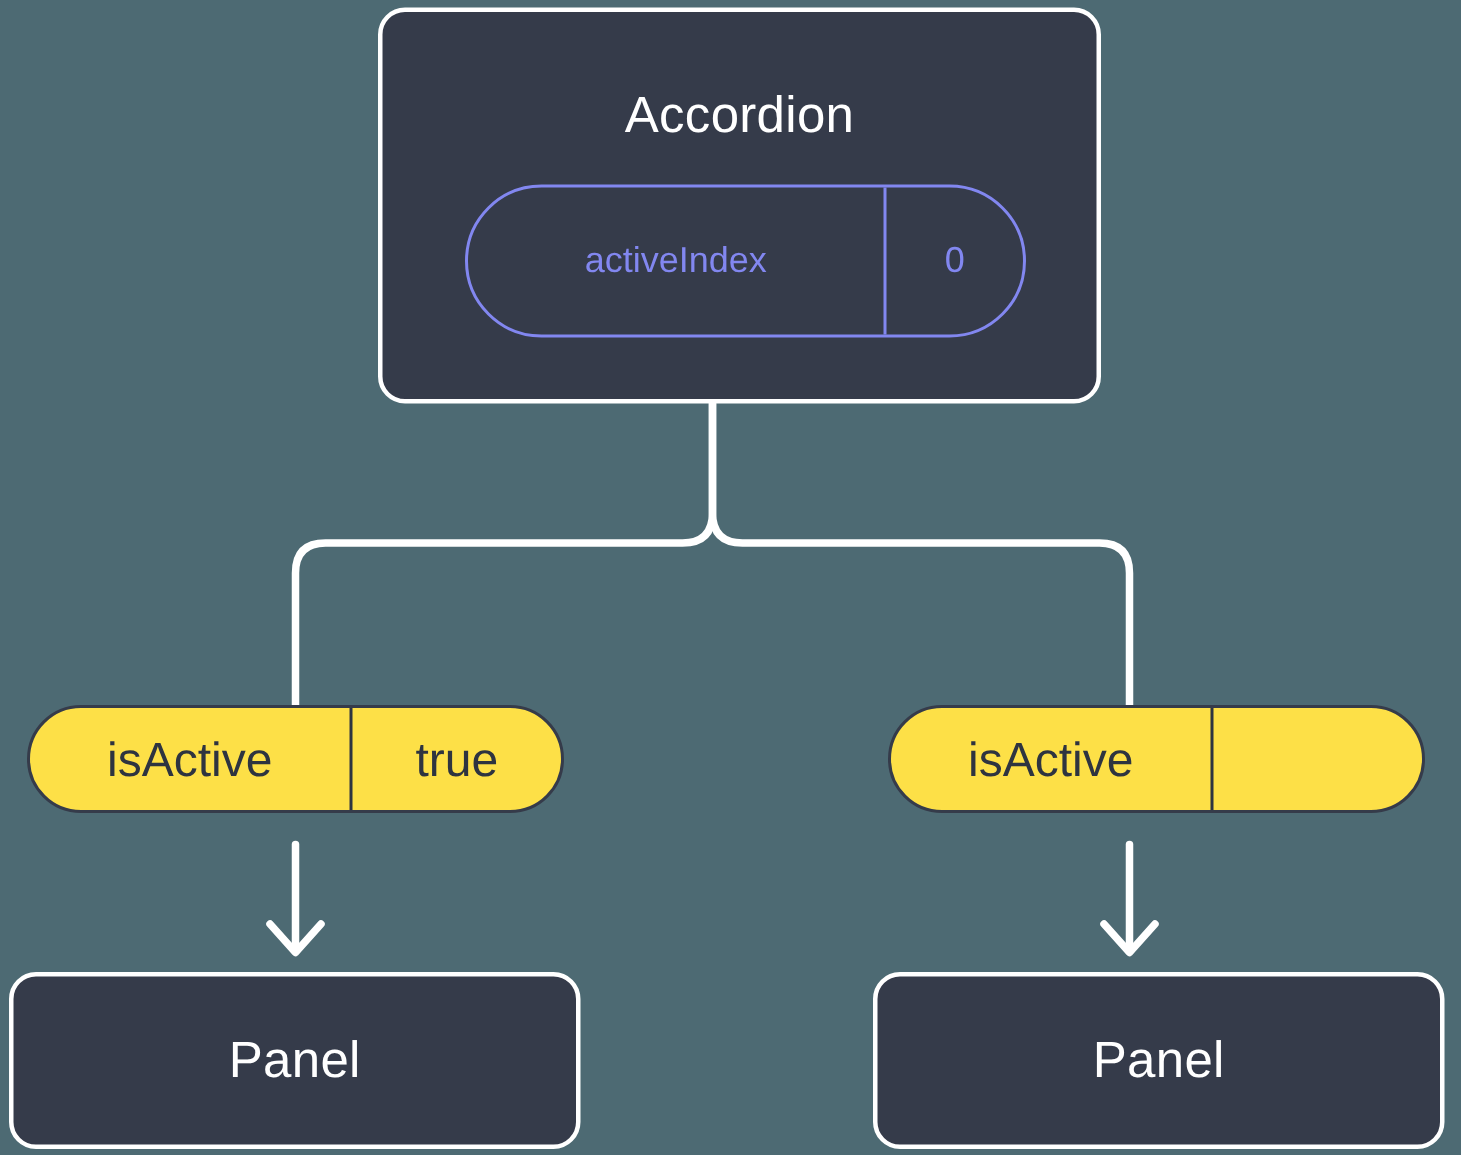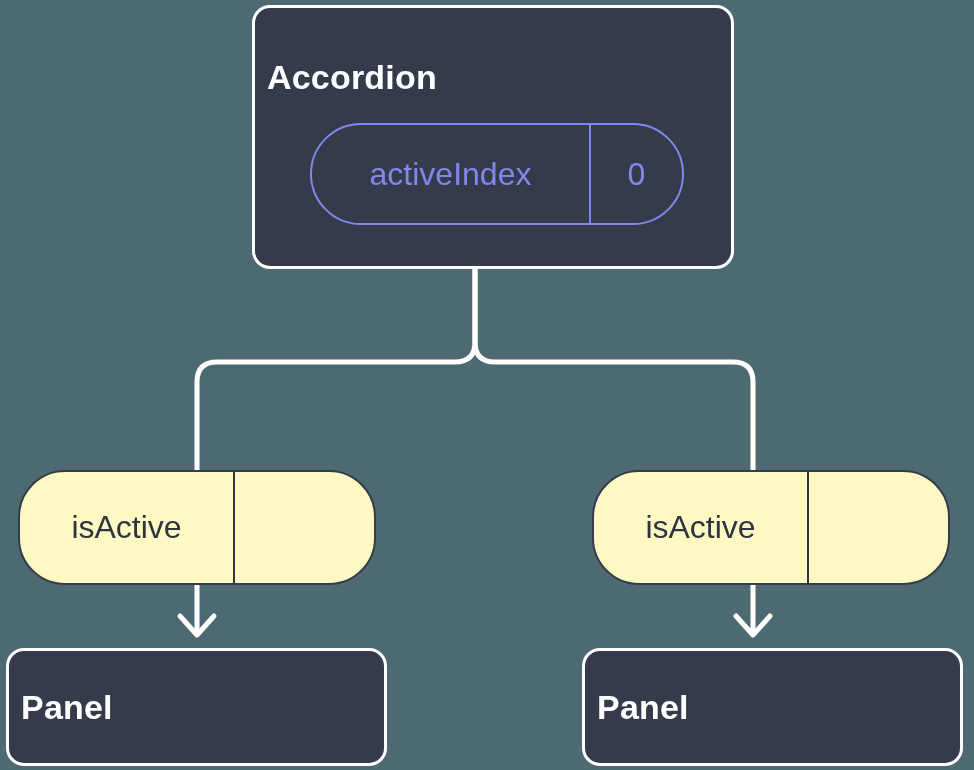--- a/index.html
+++ b/index.html
@@ -53,25 +53,25 @@
     left: 582px;
     top: 648px;
     width: 381px;
     height: 118px;
   }
 
   .node-title {
     position: absolute;
     left: 0;
     width: 100%;
+    text-align: center;
     color: #ffffff;
     font-size: 34px;
     letter-spacing: 0.2px;
-    font-weight: 700;
-    padding-left: 12px;
+    font-weight: 400;
   }
   #accordion-title { top: 50px; }
   .panel-title {
     top: 0;
     height: 112px;
     line-height: 112px;
     border-radius: 16px;
   }
 
   
@@ -85,37 +85,37 @@
     border-radius: 51px;
     box-sizing: border-box;
     display: flex;
     align-items: stretch;
   }
   .ghost-pill .cell {
     display: flex;
     align-items: center;
     justify-content: center;
     color: #8287f0;
-    font-size: 32px;
+    font-size: 24px;
     box-sizing: border-box;
   }
   .ghost-pill .cell-key {
     width: 279px;
     border-right: 2px solid #8287f0;
   }
   .ghost-pill .cell-val {
     flex: 1;
   }
 
   
   .prop-pill {
     position: absolute;
     top: 470px;
-    height: 115px;
-    background: #fef9c3;
+    height: 72px;
+    background: #fde047;
     border: 2px solid #353b4a;
     border-radius: 47px;
     box-sizing: border-box;
     display: flex;
     align-items: stretch;
     overflow: hidden;
   }
   #pill-left  { left: 18px;  width: 358px; }
   #pill-right { left: 592px; width: 358px; }
 
@@ -156,20 +156,21 @@
     <div id="accordion-title" class="node-title">Accordion</div>
 
     <div class="ghost-pill">
       <div class="cell cell-key">activeIndex</div>
       <div class="cell cell-val">0</div>
     </div>
   </div>
 
   <div id="pill-left" class="prop-pill">
     <div class="cell cell-key">isActive</div>
+    <div class="cell cell-val">true</div>
   </div>
 
   <div id="pill-right" class="prop-pill">
     <div class="cell cell-key">isActive</div>
   </div>
 
   <div id="panel-box-left" class="node-box">
     <div class="node-title panel-title">Panel</div>
   </div>
 

